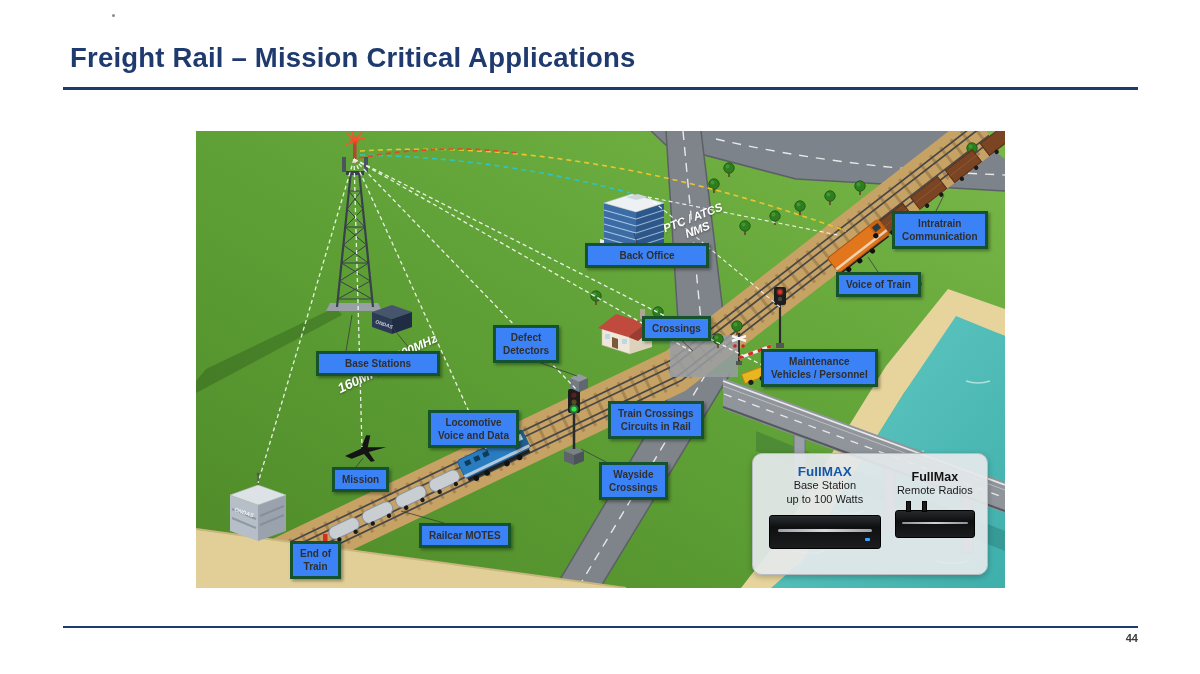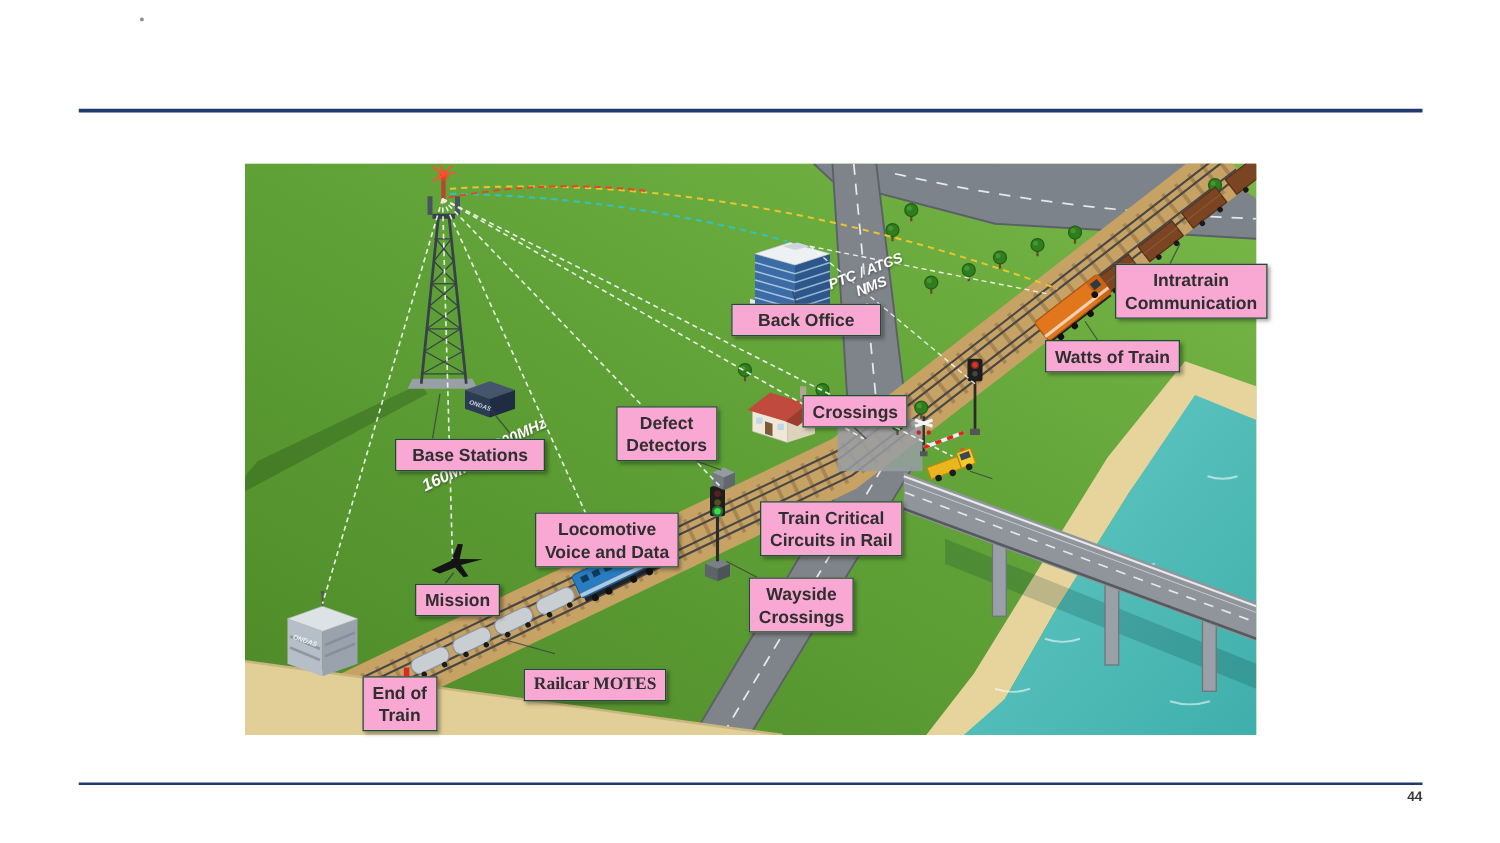--- a/index.html
+++ b/index.html
@@ -7,23 +7,23 @@
          font-family:"Liberation Sans",sans-serif;}
   .stray-dot{position:absolute;left:112px;top:14px;width:3px;height:3px;border-radius:50%;background:#8a8a8a;}
   .slide-title{position:absolute;left:70px;top:42px;margin:0;font-size:27.5px;font-weight:bold;
                color:#1e3a6e;letter-spacing:.2px;}
   .title-rule{position:absolute;left:63px;top:87px;width:1075px;height:3px;background:#1e3a6e;}
   .bottom-rule{position:absolute;left:63px;top:626px;width:1075px;height:2px;background:#1e3a6e;}
   .page-number{position:absolute;left:1108px;top:632px;width:30px;text-align:right;
                font-size:11px;color:#3a3a3a;font-weight:bold;}
   .diagram{position:absolute;left:196px;top:131px;width:809px;height:457px;background:#5d9c33;}
   .diagram svg.scene{position:absolute;left:0;top:0;}
-  .callout{position:absolute;background:#f9a8d4;border:1px solid #14532d;
+  .callout{position:absolute;background:#3b82f6;border:3px solid #14532d;
            box-shadow:2px 2px 3px rgba(0,0,0,.35);
-           font-size:14px;font-weight:bold;line-height:1.3;color:#2f2f2f;text-align:center;
+           font-size:10px;font-weight:bold;line-height:1.3;color:#2f2f2f;text-align:center;
            padding:3px 7px;white-space:pre-line;z-index:5;}
   .ground-text{position:absolute;color:#ffffff;font-weight:bold;font-style:italic;
                white-space:pre-line;text-shadow:0 1px 2px rgba(0,0,0,.4);line-height:1.15;
                text-align:center;z-index:3;}
   .fm-panel{position:absolute;left:556px;top:322px;width:236px;height:122px;
             background:rgba(228,232,235,.93);border:1px solid #b8bcc0;border-radius:10px;
             box-shadow:0 2px 6px rgba(0,0,0,.25);display:flex;gap:8px;padding:10px 10px 8px 12px;
             box-sizing:border-box;z-index:4;}
   .fm-col{display:flex;flex-direction:column;align-items:center;}
   .fm-col.left{width:122px;}
@@ -42,20 +42,21 @@
   .fm-device-remote::after{content:"";position:absolute;left:6px;top:11px;width:66px;height:2.5px;
             background:linear-gradient(90deg,#8a9096,#cfd3d6,#8a9096);border-radius:2px;}
   .ant{position:absolute;width:3px;height:9px;background:#1a1c1e;border:1px solid #000;top:-10px;}
   .ant.a1{left:10px;} .ant.a2{left:26px;}
 </style>
 </head>
 <body>
 
 <div class="slide">
   <div class="stray-dot"></div>
+  <h1 class="slide-title">Freight Rail – Mission Critical Applications</h1>
   <div class="title-rule"></div>
 
   <div class="diagram">
 
     <svg class="scene" width="809" height="457" viewBox="0 0 809 457">
       <defs>
         <linearGradient id="grassGrad" x1="0" y1="1" x2="1" y2="0">
           <stop offset="0" stop-color="#4e8a28"></stop>
             <stop offset="0.55" stop-color="#61a338"></stop>
             <stop offset="1" stop-color="#79b748"></stop>
@@ -390,33 +391,51 @@
     </svg>
 
     <div class="ground-text" style="left:468px;top:80px;font-size:11.5px;transform:rotate(-21deg);">PTC / ATCS
 NMS</div>
     <div class="ground-text" style="left:140px;top:240px;font-size:13.5px;transform:rotate(-25deg);">160MHz</div>
     <div class="ground-text" style="left:198px;top:210px;font-size:12px;transform:rotate(-25deg);">900MHz</div>
 
     <div class="callout" style="left:696px;top:80px;">Intratrain
 Communication</div>
     <div class="callout" style="left:389px;top:112px;width:104px;">Back Office</div>
-    <div class="callout" style="left:640px;top:141px;">Watts of Train</div>
+    <div class="callout" style="left:640px;top:141px;">Voice of Train</div>
     <div class="callout" style="left:446px;top:185px;">Crossings</div>
     <div class="callout" style="left:120px;top:220px;width:104px;">Base Stations</div>
     <div class="callout" style="left:297px;top:194px;">Defect
 Detectors</div>
+    <div class="callout" style="left:565px;top:218px;">Maintenance
+Vehicles / Personnel</div>
     <div class="callout" style="left:232px;top:279px;">Locomotive
 Voice and Data</div>
-    <div class="callout" style="left:412px;top:270px;">Train Critical
+    <div class="callout" style="left:412px;top:270px;">Train Crossings
 Circuits in Rail</div>
     <div class="callout" style="left:136px;top:336px;">Mission</div>
     <div class="callout" style="left:403px;top:331px;">Wayside
 Crossings</div>
-    <div class="callout" style="left:223px;top:404px;font-family:Liberation Serif, serif;">Railcar MOTES</div>
+    <div class="callout" style="left:223px;top:392px;">Railcar MOTES</div>
     <div class="callout" style="left:94px;top:410px;">End of
 Train</div>
 
+    <div class="fm-panel">
+      <div class="fm-col left">
+        <div class="fm-brand">FullMAX</div>
+        <div class="fm-line">Base Station</div>
+        <div class="fm-line">up to 100 Watts</div>
+        <div class="fm-device-base"></div>
+      </div>
+      <div class="fm-col right">
+        <div class="fm-brand dark">FullMax</div>
+        <div class="fm-line">Remote Radios</div>
+        <div class="fm-device-remote">
+          <span class="ant a1"></span>
+          <span class="ant a2"></span>
+        </div>
+      </div>
+    </div>
   </div>
 
   <div class="bottom-rule"></div>
   <div class="page-number">44</div>
 </div>
 
 </body></html>

